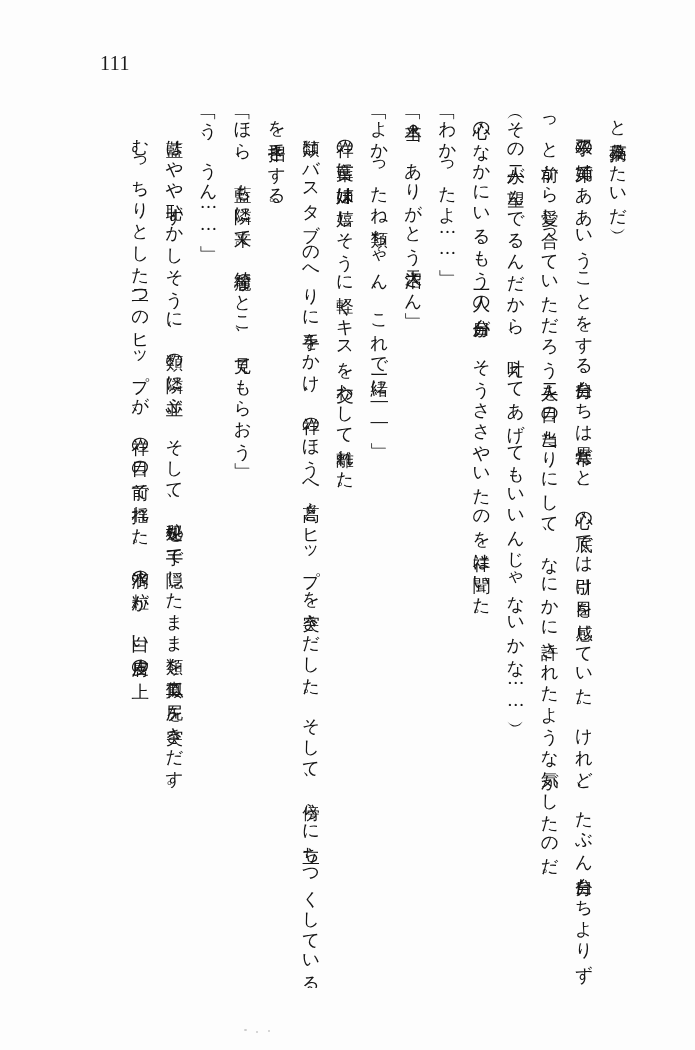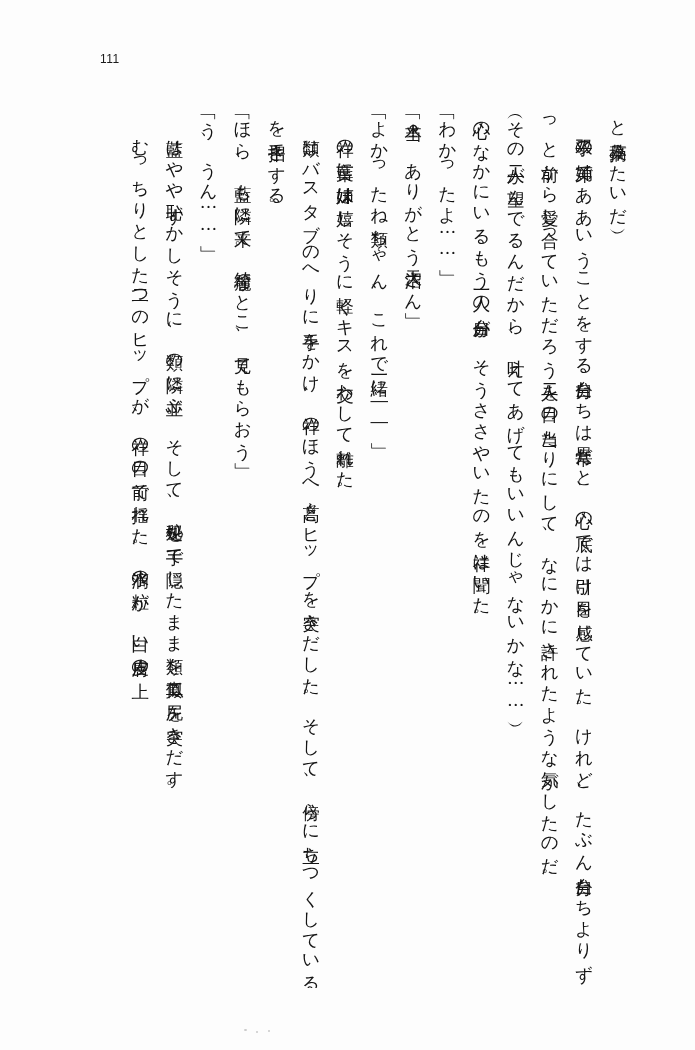--- a/index.html
+++ b/index.html
@@ -21,22 +21,22 @@
     height: 1050px;
     background: #fdfdfd;
     box-sizing: border-box;
   }
 
   
   .page-number {
     position: absolute;
     top: 52px;
     left: 100px;
-    font-size: 12px;
-    font-family: Liberation Sans, sans-serif;
+    font-size: 20px;
+    font-family: Liberation Serif, serif;
     color: #1a1a1a;
     letter-spacing: 0.5px;
   }
 
   
   .text-block {
     position: absolute;
     top: 108px;
     left: 60px;
     width: 575px;

